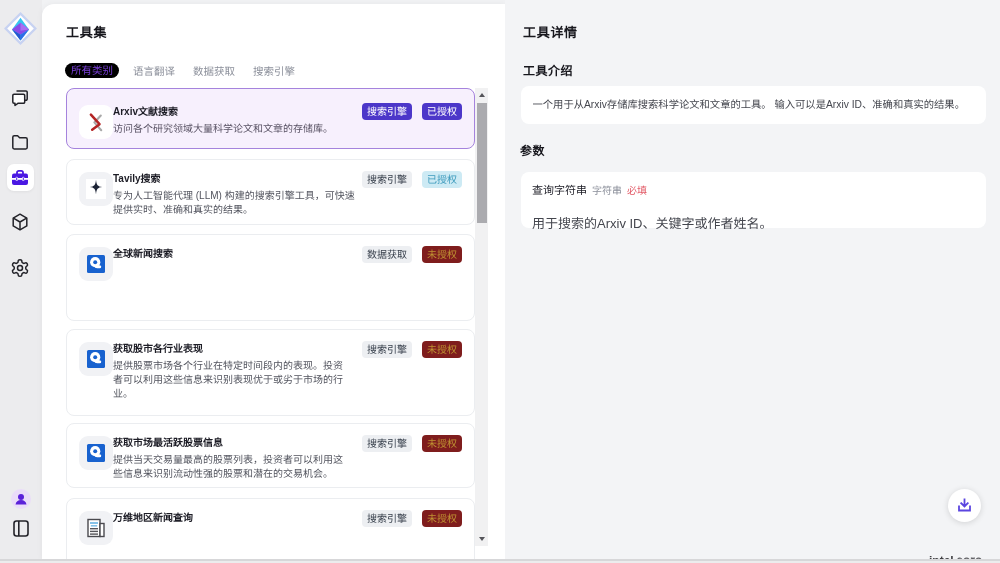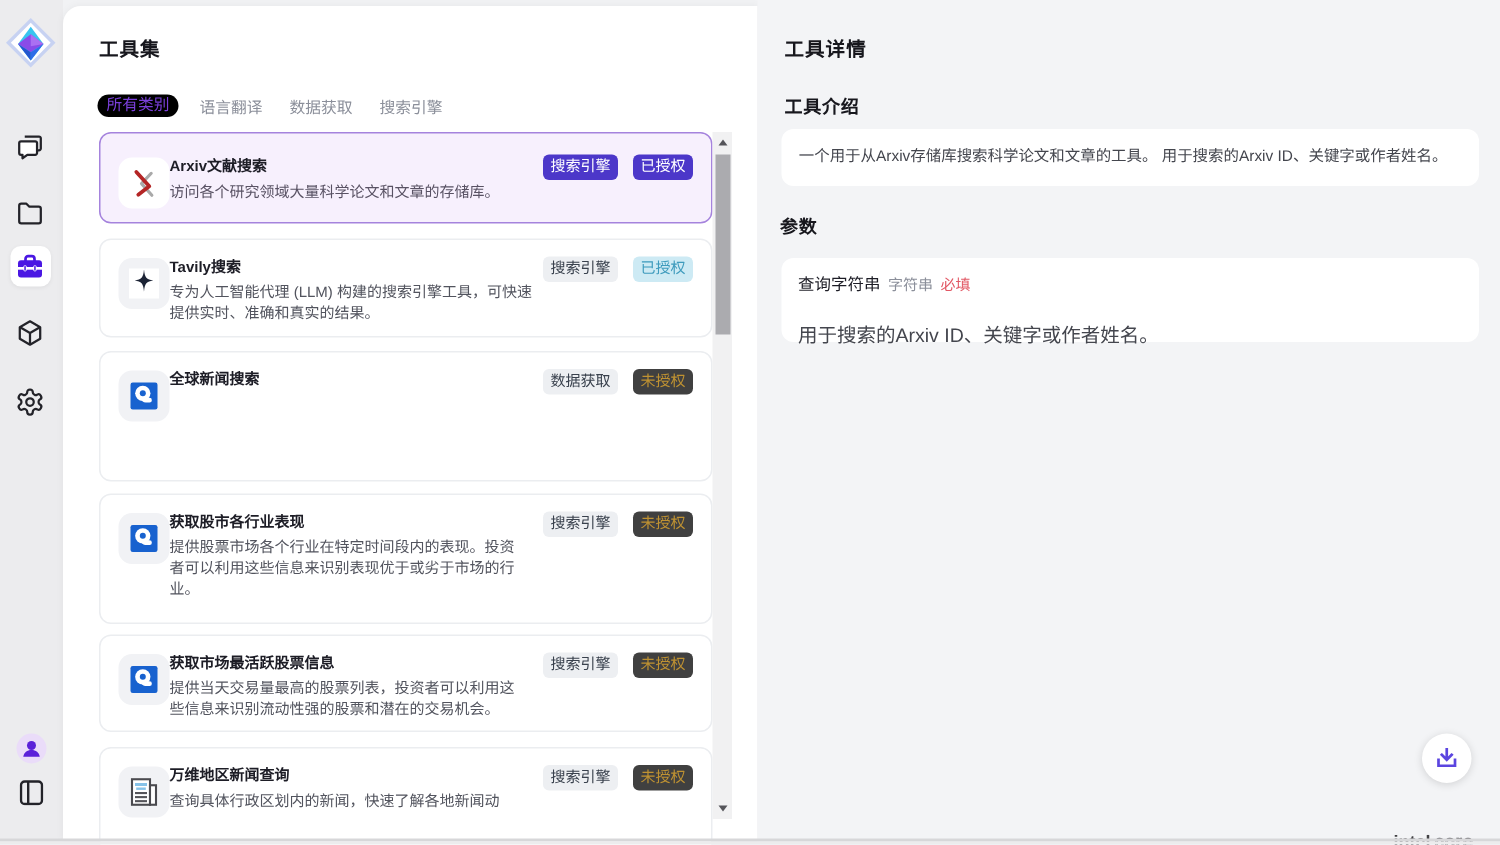--- a/index.html
+++ b/index.html
@@ -29,21 +29,21 @@
   .ctext { margin-left:0; width:244px; }
   .ctitle { font-size:10px; font-weight:bold; color:#1d1d26; line-height:15px; }
   .cdesc { font-size:10px; color:#52545e; line-height:14px; margin-top:3px; }
   .sel .cdesc { color:#595264; }
   .ctags { position:absolute; right:12px; top:11px; display:flex; }
   .sel .ctags { top:14px; }
   .tag { font-size:10px; line-height:11px; padding:3px 5px; border-radius:4px; margin-left:10px; white-space:nowrap; }
   .tag.purple { background:#4c37c9; color:#fff; }
   .tag.gray { background:#edeff2; color:#39414d; }
   .tag.cyan { background:#cdeaf4; color:#3e9bbd; }
-  .tag.yellow { background:#404040; color:#bf9232;text-align:center; }
+  .tag.yellow { background:#7f1d1d; color:#bf9232;text-align:center; }
 
   
   #sb-track { left:475px; top:88px; width:13px; height:458px; background:#f1f1f2; }
   .sb-arrow { position:absolute; left:478.5px; width:0; height:0; border-left:3.5px solid transparent; border-right:3.5px solid transparent; }
   #sb-up { top:93px; border-bottom:4.5px solid #55555a; }
   #sb-down { top:537px; border-top:4.5px solid #55555a; }
   #sb-thumb { left:476.5px; top:103px; width:10px; height:120px; background:#ababaf; }
 
   
   #detail { left:505px; top:0; width:495px; height:560px; background:#f3f4f6; }
@@ -188,37 +188,36 @@
         <rect x="14" y="5.5" width="4" height="13" fill="#fff" stroke="#4a4a4f" stroke-width="1.4"></rect>
         <rect x="4" y="4" width="8" height="2" fill="#86c2e8"></rect>
         <rect x="4.8" y="7" width="6.4" height="1.6" fill="#86c2e8"></rect>
         <rect x="4" y="10" width="8" height="1.4" fill="#55555a"></rect>
         <rect x="4" y="12.7" width="8" height="1.4" fill="#55555a"></rect>
         <rect x="4" y="15.4" width="8" height="1.4" fill="#55555a"></rect>
       </svg>
       </div>
       <div class="ctext">
         <div class="ctitle">万维地区新闻查询</div>
-        <div class="cdesc">查询具体行政区划内的新闻，快速了解各地新闻动</div>
       </div>
     </div>
     <div class="ctags">
       <span class="tag gray">搜索引擎</span>
       <span class="tag yellow">未授权</span>
     </div>
   </div>
 
   <div id="sb-track" class="abs"></div>
   <div id="sb-up" class="sb-arrow"></div>
   <div id="sb-thumb" class="abs"></div>
   <div id="sb-down" class="sb-arrow"></div>
 
   <div id="h-detail" class="abs" style="left:523px; top:25px;">工具详情</div>
   <div class="abs dh" style="left:523px; top:63.5px;">工具介绍</div>
-  <div class="abs dcard" id="dcard1" style="left:521px;">一个用于从Arxiv存储库搜索科学论文和文章的工具。 用于搜索的Arxiv ID、关键字或作者姓名。</div>
+  <div class="abs dcard" id="dcard1" style="left:521px;">一个用于从Arxiv存储库搜索科学论文和文章的工具。 输入可以是Arxiv ID、准确和真实的结果。</div>
   <div class="abs dh" style="left:520px; top:143.5px;">参数</div>
   <div class="abs dcard" id="dcard2" style="left:521px;">
     <div><span class="pname">查询字符串</span><span class="ptype">字符串</span><span class="preq">必填</span></div>
     <div class="pdesc">用于搜索的Arxiv ID、关键字或作者姓名。</div>
   </div>
 
   <div id="fab" class="abs">
     <svg width="17" height="17" viewBox="0 0 17 17">
     <path d="M8.5 2.5 V9 M5.2 6.2 L8.5 9.5 L11.8 6.2 M3 9.5 V13.5 H14 V9.5" fill="none" stroke="#5b45e0" stroke-width="1.8" stroke-linecap="square"></path>
   </svg>

